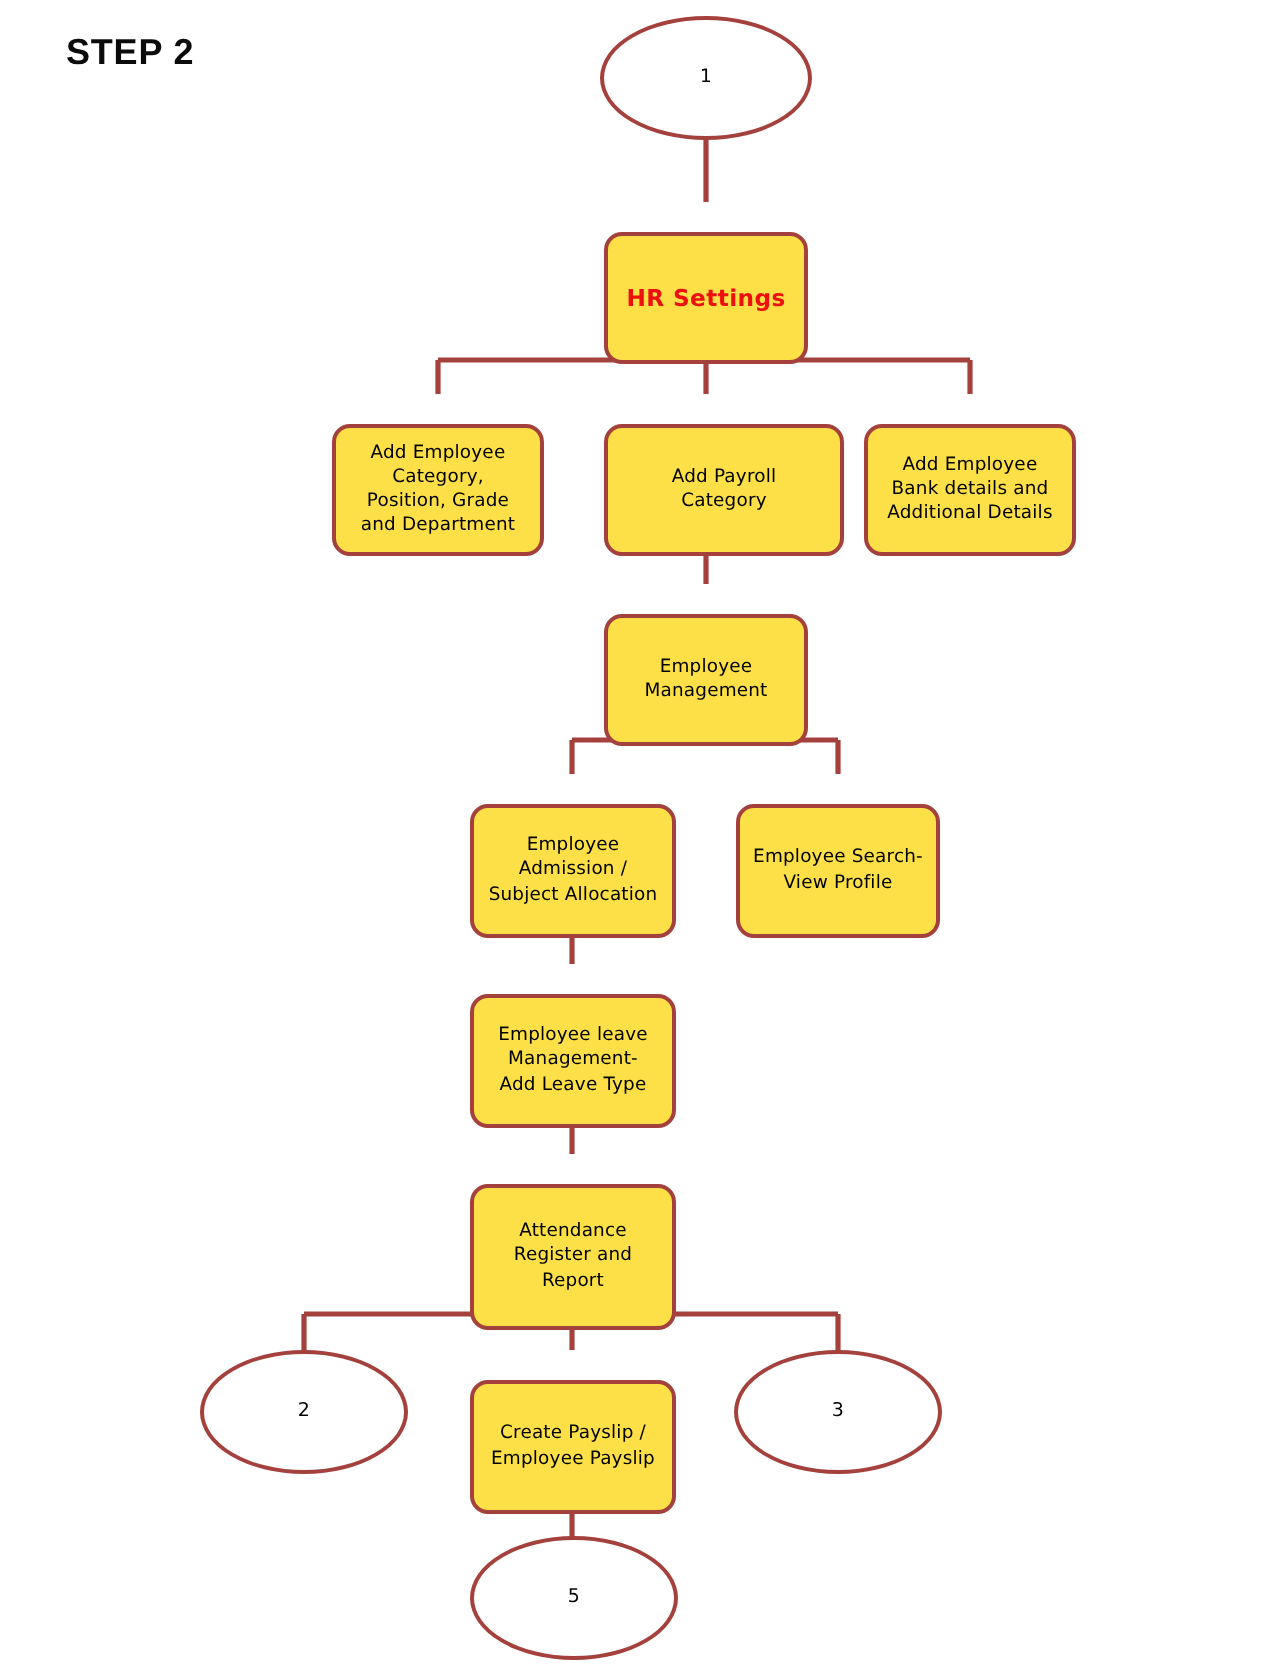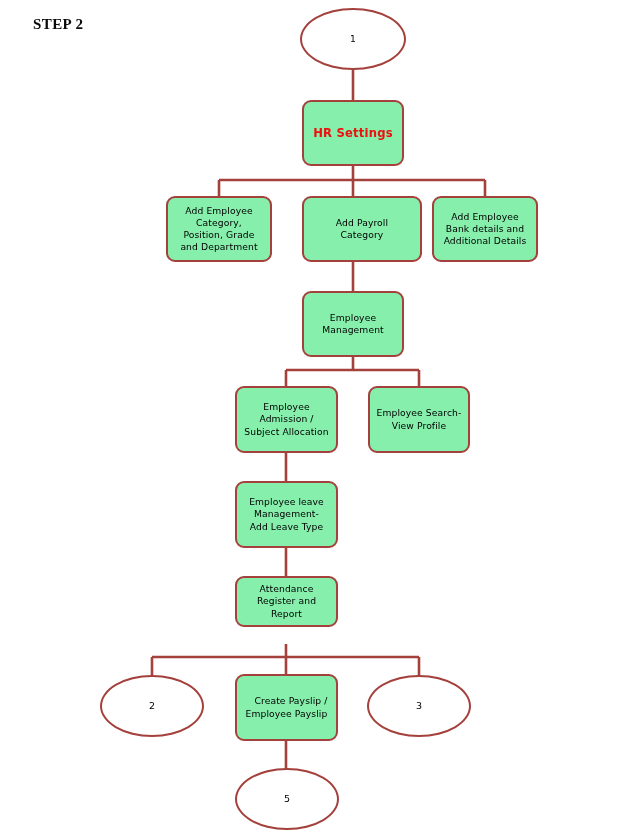--- a/index.html
+++ b/index.html
@@ -38,22 +38,23 @@
     text-align: center;
     color: #000000;
     font-size: 9.2px;
     line-height: 12.2px;
     letter-spacing: 0.1px;
     z-index: 3;
   }
   .node.box {
     border: 2.4px solid #a4413c;
     border-radius: 9px;
-    background: #86efac;
+    background: #fde047;
     padding: 2px 3px;
+    margin-top: 16px;
   }
   .node.ellipse {
     border: 2.4px solid #a4413c;
     border-radius: 50%;
     background: #ffffff;
   }
   .node .label {
     display: block;
     white-space: pre-line;
   }
@@ -63,26 +64,26 @@
     font-size: 11.6px;
     letter-spacing: 0.2px;
   }
   .node.terminator .label {
     font-size: 9.5px;
   }
   #page-title {
     position: absolute;
     left: 33px;
     top: 16px;
-    font-size: 15px;
+    font-size: 18px;
     font-weight: bold;
     color: #0b0b0b;
     letter-spacing: 0.4px;
     z-index: 4;
-    font-family: Liberation Serif, serif;
+    font-family: Liberation Sans, sans-serif;
   }
 </style>
 </head>
 <body>
 
 <div id="flow-root">
 
   <div id="page-title">STEP 2</div>
 
   <svg class="flow-svg" viewBox="0 0 638 838" aria-hidden="true">
@@ -158,31 +159,31 @@
     <span class="label">Employee leave
 Management-
 Add Leave Type</span>
   </div>
 
   <div class="node box" style="left:368px; top:386px; width:102px; height:67px;">
     <span class="label">Employee Search-
 View Profile</span>
   </div>
 
-  <div class="node box" style="left:235px; top:576px; width:103px; height:51px;">
+  <div class="node box" style="left:235px; top:576px; width:103px; height:73px;">
     <span class="label">Attendance
 Register and
 Report</span>
   </div>
 
   <div class="node ellipse terminator" style="left:100px; top:675px; width:104px; height:62px;">
     <span class="label">2</span>
   </div>
 
-  <div class="node box" style="left:235px; top:674px; width:103px; height:67px;text-align:right;">
+  <div class="node box" style="left:235px; top:674px; width:103px; height:67px;">
     <span class="label">Create Payslip /
 Employee  Payslip</span>
   </div>
 
   <div class="node ellipse terminator" style="left:367px; top:675px; width:104px; height:62px;">
     <span class="label">3</span>
   </div>
 
   <div class="node ellipse terminator" style="left:235px; top:768px; width:104px; height:62px;">
     <span class="label">5</span>

